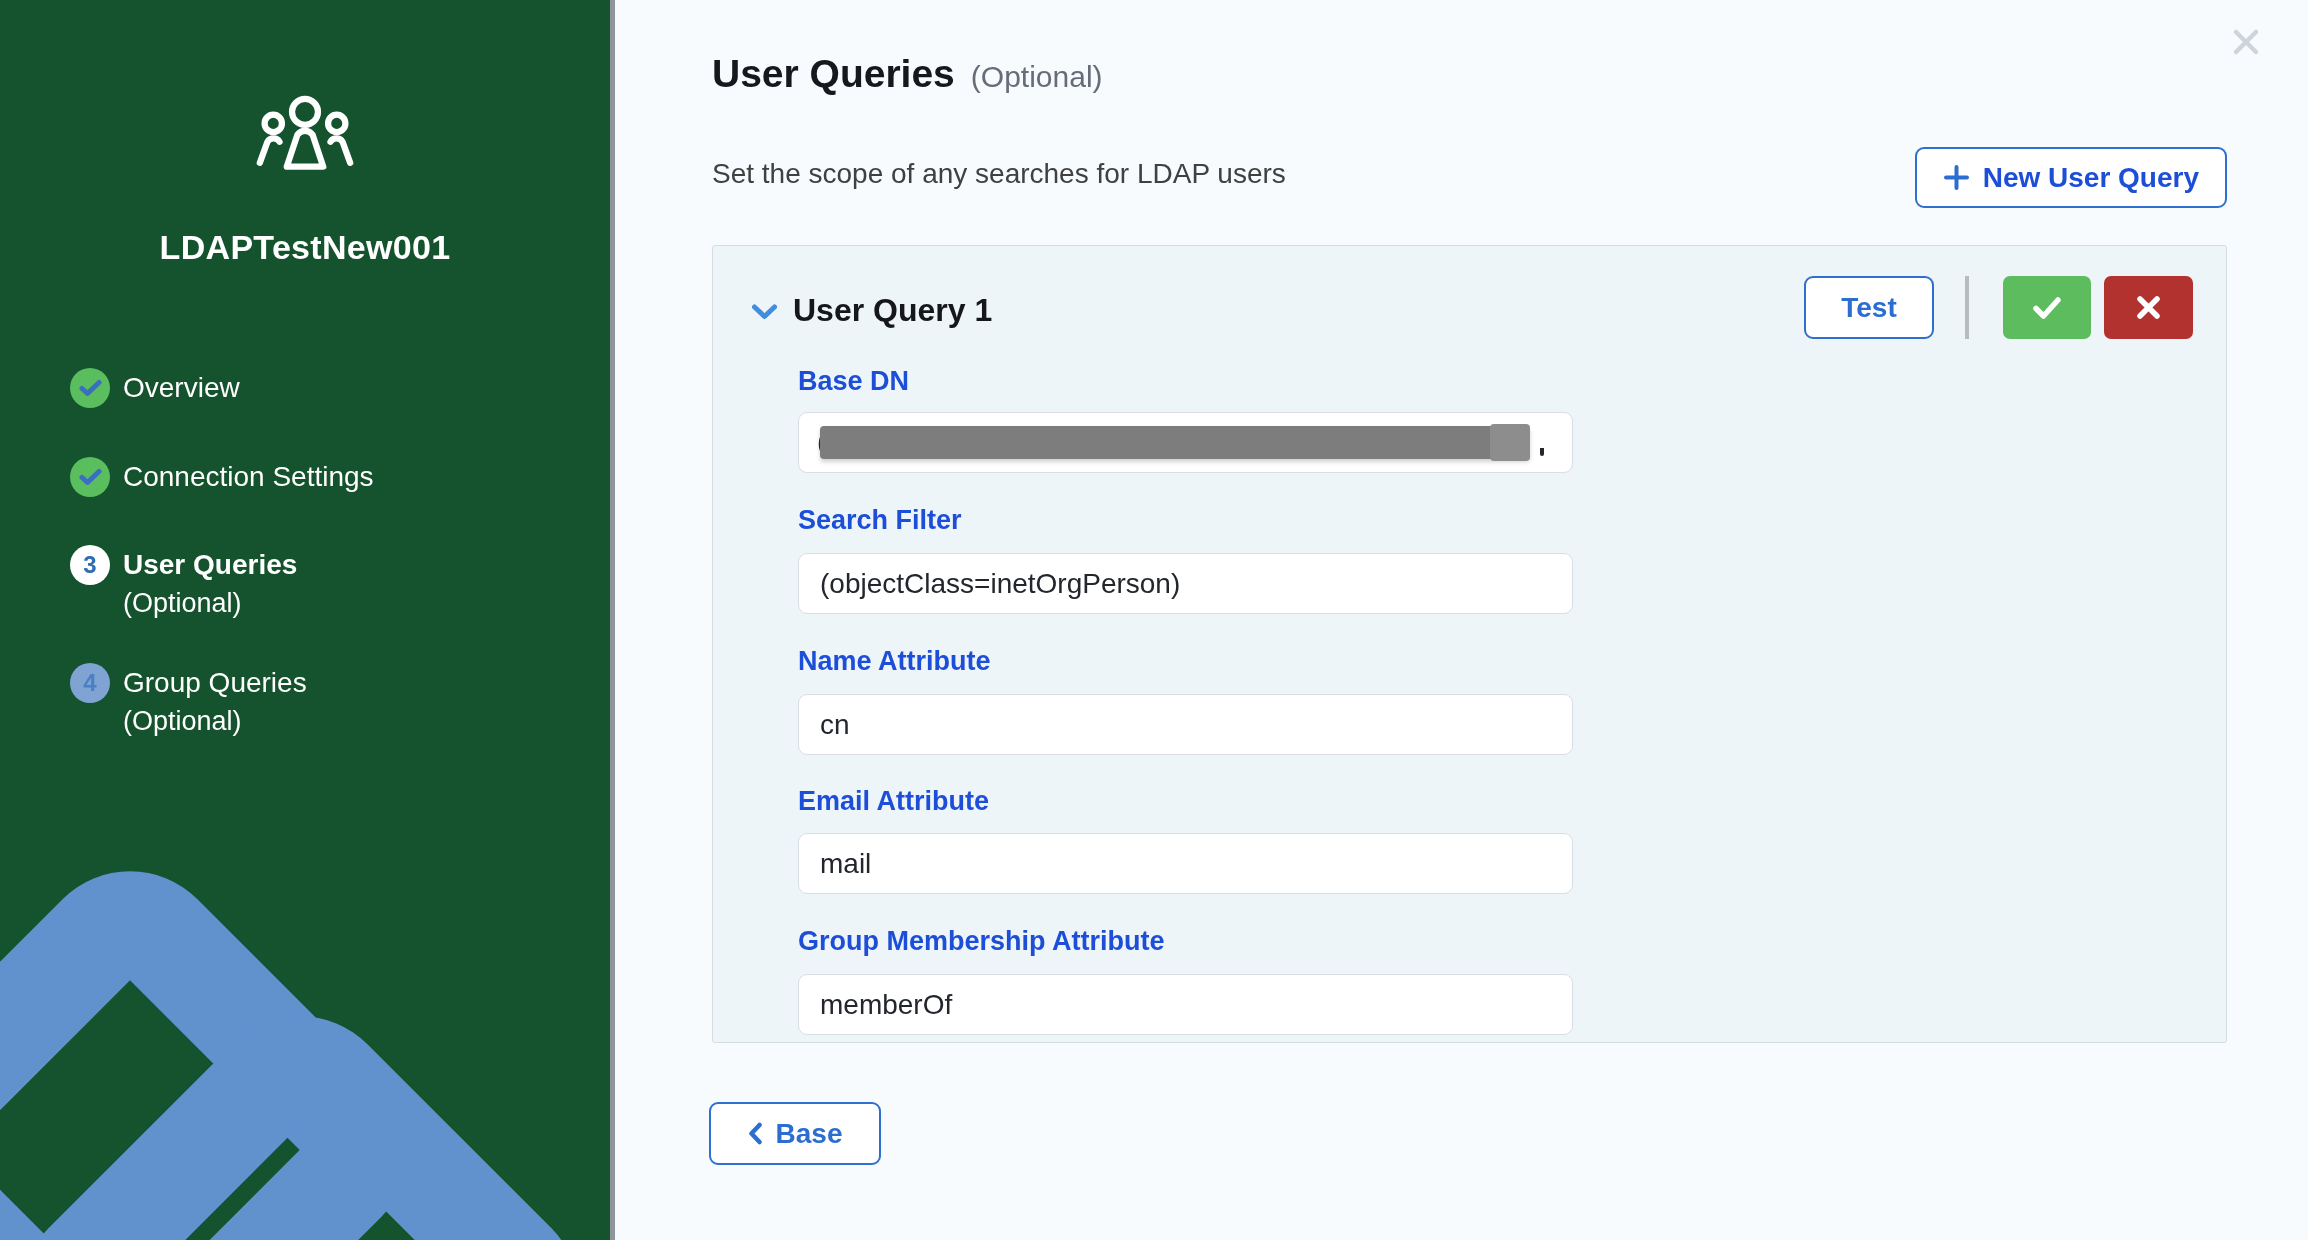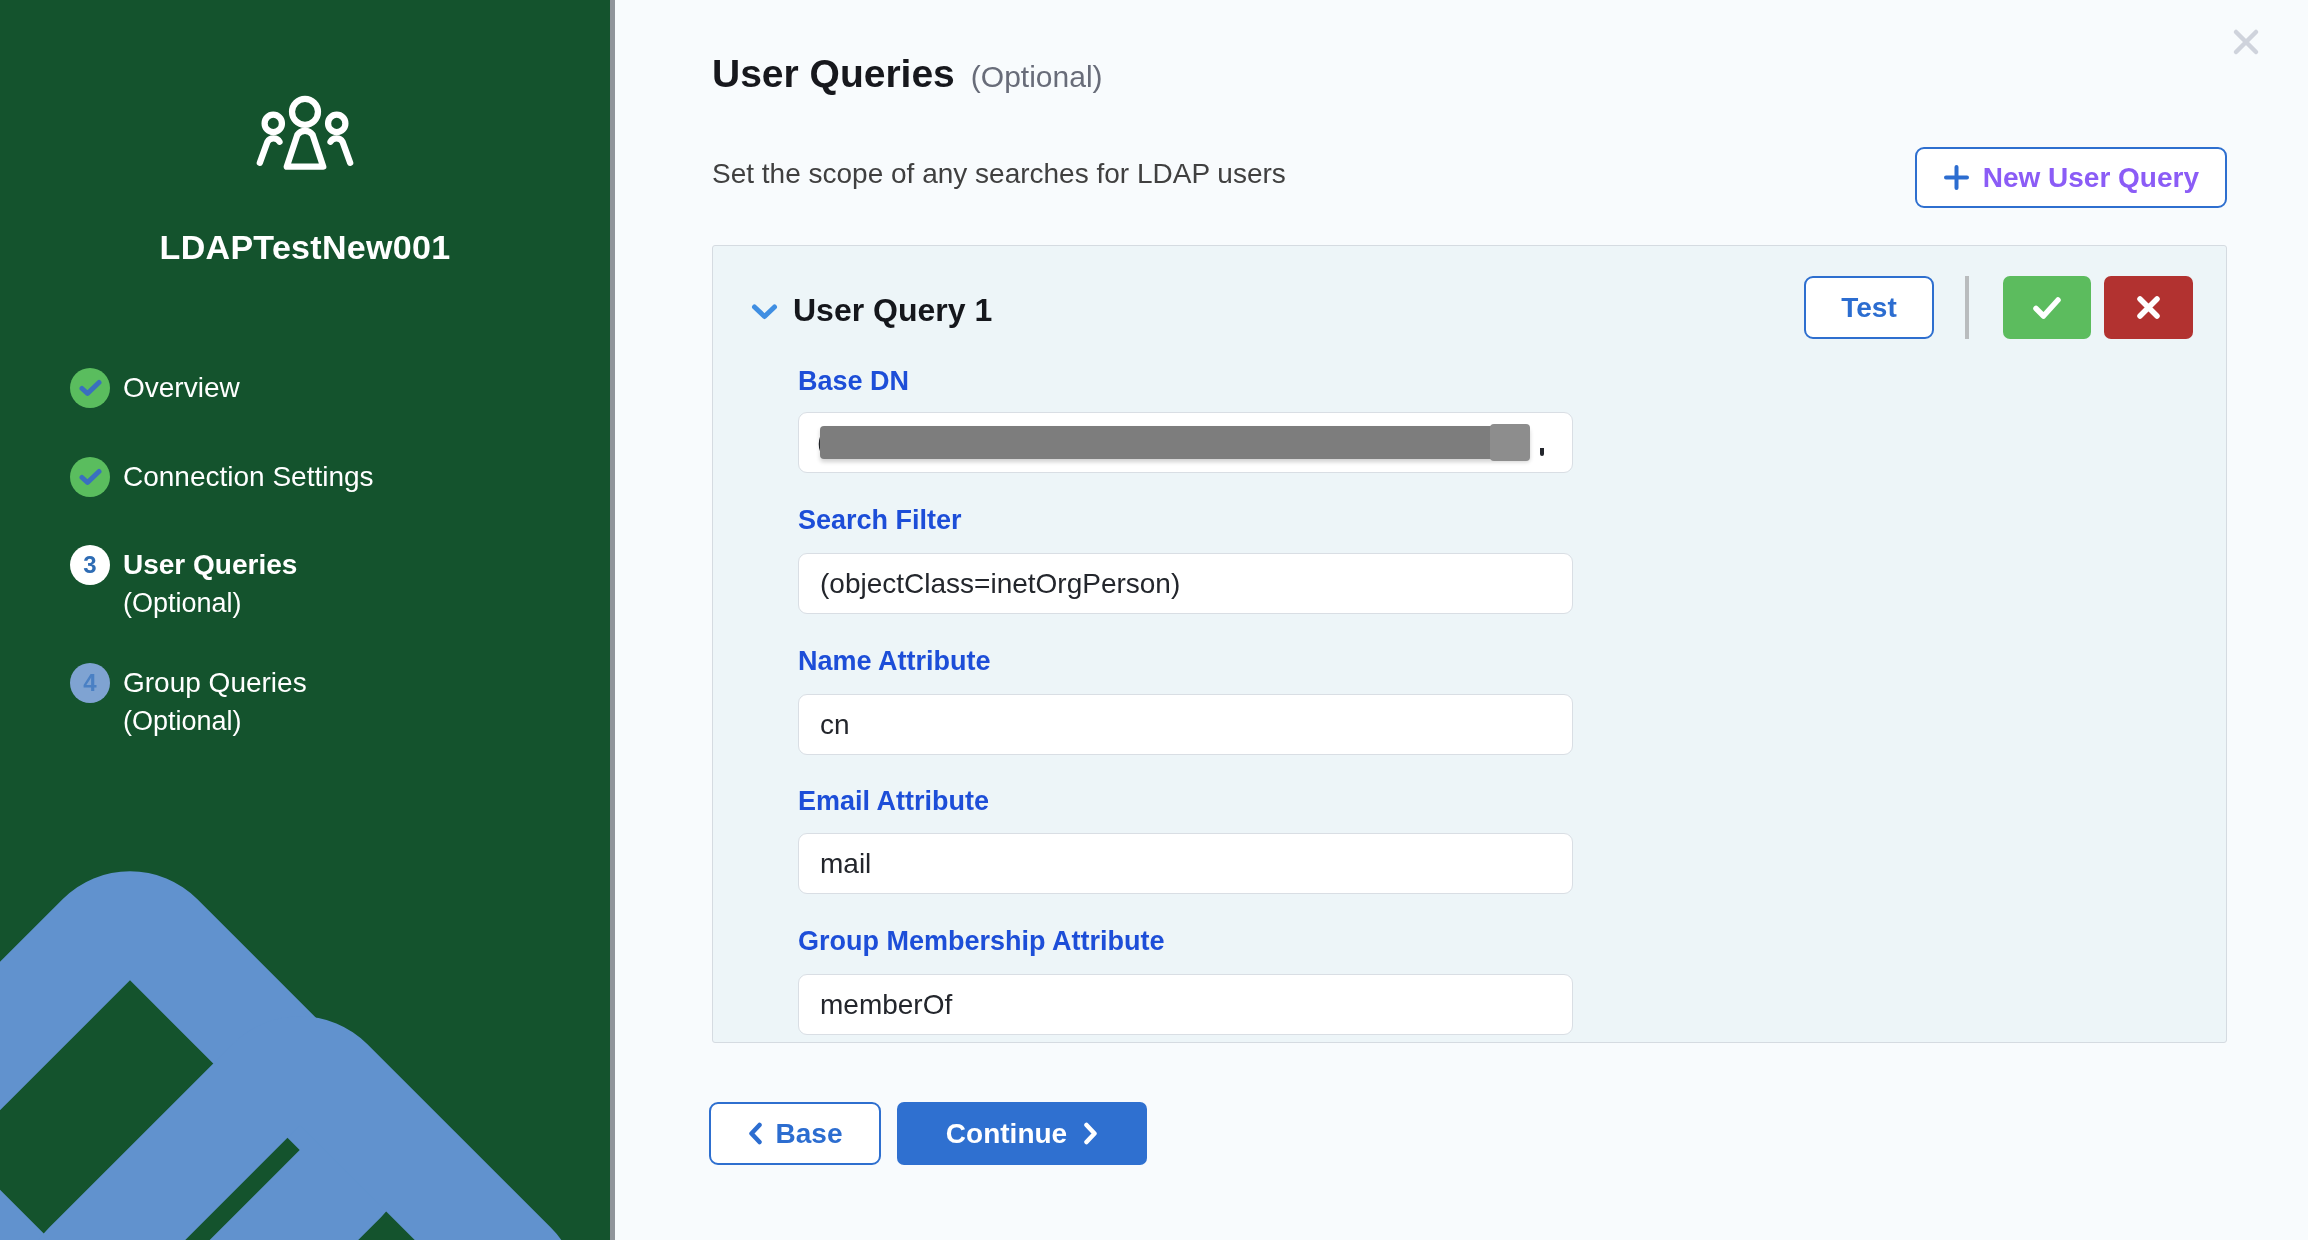--- a/index.html
+++ b/index.html
@@ -58,21 +58,21 @@
   }
   .page-heading { position: absolute; left: 97px; top: 52px; white-space: nowrap; }
   .page-heading .h1 { font-size: 39px; font-weight: bold; color: #17181d; }
   .page-heading .opt { font-size: 30px; color: #686c79; margin-left: 16px; }
   .subtitle { position: absolute; left: 97px; top: 158px; font-size: 28px; color: #404040; white-space: nowrap; }
 
   .new-query-btn {
     position: absolute; top: 147px; right: 81px; height: 61px;
     background: #fff; border: 2.5px solid #2e6fcf; border-radius: 9px;
     display: inline-flex; align-items: center; gap: 13px; padding: 0 26px;
-    color: #8b5cf6; font-size: 28px; font-weight: bold; cursor: pointer; white-space: nowrap;
+    color: #1d4ed8; font-size: 28px; font-weight: bold; cursor: pointer; white-space: nowrap;
   }
 
   
   .panel {
     position: absolute; left: 97px; top: 245px; width: 1515px; height: 798px;
     background: #edf5f8; border: 1.5px solid #d5dbe1; border-radius: 3px;
   }
   .panel-chevron { position: absolute; left: 38px; top: 57px; }
   .panel-title { position: absolute; left: 80px; top: 46px; font-size: 32px; font-weight: bold; color: #15171c; white-space: nowrap; }
   .test-btn {
@@ -261,23 +261,15 @@
 
     <button class="back-btn">
       <span style="display:flex;">
         <svg width="15" height="23" viewBox="0 0 15 23" fill="none" stroke="#2c6dd0" stroke-width="4.5" stroke-linecap="round" stroke-linejoin="round">
             <path d="M11.5 3 L3.5 11.5 L11.5 20"></path>
           </svg>
       </span>
       <span>Base</span>
     </button>
 
-    <button class="continue-btn">
-      <span>Continue</span>
-      <span style="display:flex;">
-        <svg width="15" height="23" viewBox="0 0 15 23" fill="none" stroke="#ffffff" stroke-width="4.5" stroke-linecap="round" stroke-linejoin="round">
-            <path d="M3.5 3 L11.5 11.5 L3.5 20"></path>
-          </svg>
-      </span>
-    </button>
 
   </main>
 </div>
 
 </body></html>

